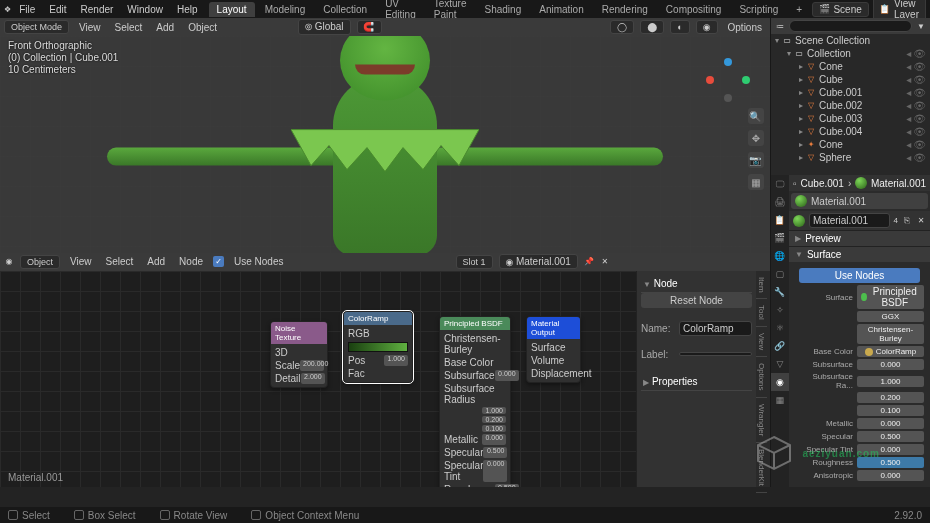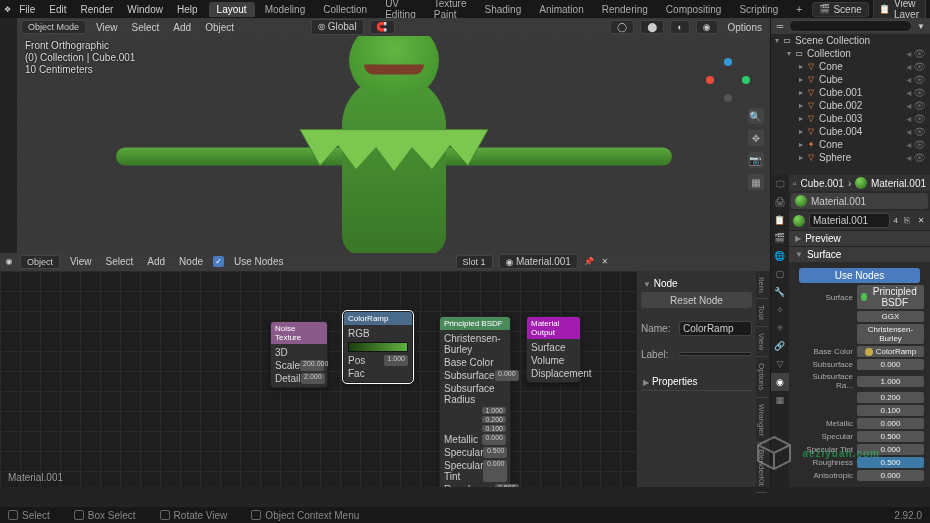--- a/index.html
+++ b/index.html
@@ -7,21 +7,21 @@
 .topbar { height: 18px; background: #181818; display: flex; align-items: center; padding: 0 4px; gap: 2px; }
 .menu-item { padding: 2px 6px; color: #ccc; cursor: pointer; }
 .topbar-right { margin-left: auto; display: flex; gap: 4px; align-items: center; }
 .pill { background: #2a2a2a; border: 1px solid #3a3a3a; padding: 1px 6px; border-radius: 3px; font-size: 9px; display: flex; align-items: center; gap: 3px; }
 .tab { padding: 2px 8px; color: #aaa; font-size: 10px; cursor: pointer; }
 .tab.active { background: #3f3f3f; border-radius: 3px 3px 0 0; color: #fff; }
 .header-seg { font-size: 10px; color: #ccc; padding: 1px 4px; }
 .dropdown { background: #2a2a2a; border: 1px solid #444; padding: 1px 6px; border-radius: 3px; font-size: 9px; cursor: pointer; }
 .main { display: flex; height: 469px; }
 .left-col { width: 770px; display: flex; flex-direction: column; }
-.viewport { flex: 1; position: relative; background: #8b5cf6; overflow: hidden; margin-left: 17px; }
+.viewport { flex: 1; position: relative; background: #8b5cf6; overflow: hidden; }
 .vp-header { height: 18px; background: #3a3a3a; display: flex; align-items: center; padding: 0 4px; gap: 6px; position: relative; z-index: 2; }
 .vp-info { position: absolute; top: 22px; left: 8px; color: #ddd; font-size: 9px; line-height: 12px; text-shadow: 0 0 2px #000; z-index: 2; }
 .vp-canvas { position: absolute; inset: 18px 0 0 0; background: #393939; }
 .grid-bg { position: absolute; inset: 0; background-image: linear-gradient(#4442 1px,transparent 1px),linear-gradient(90deg,#4442 1px,transparent 1px); background-size: 30px 30px; }
 .kermit { position: absolute; left: 50%; top: 50%; transform: translate(-50%,-38%); }
 .body-green { width: 104px; height: 180px; background: linear-gradient(#4d9936,#3a7728); border-radius: 50px 50px 20px 20px; position: relative; }
 .head { width: 90px; height: 80px; background: radial-gradient(circle at 50% 35%,#63b542,#3c8a28); border-radius: 50%; position: absolute; top: -55px; left: 7px; }
 .eye { width: 26px; height: 26px; background: #fff; border-radius: 50%; position: absolute; top: -12px; }
 .eye.l { left: 14px; } .eye.r { right: 14px; }
 .eye::after { content:''; width: 14px; height: 10px; background:#111; border-radius: 7px; position:absolute; top:4px; left:6px; }
@@ -279,21 +279,21 @@
                 <span class="socket-val">0.000</span>
               </div>
               <div class="node-row">
                 <span>Roughness</span>
                 <span class="socket-val">0.500</span>
               </div>
             </div>
         </div>
 
         <div class="node" style="left:526px;top:45px;width:55px">
-          <div class="node-title" style="background:#a21caf">Material Output</div>
+          <div class="node-title" style="background:#1d4ed8">Material Output</div>
           <div class="node-body">
             <div class="node-row">
                 <span>Surface</span>
               </div>
             <div class="node-row">
                 <span>Volume</span>
               </div>
             <div class="node-row">
                 <span>Displacement</span>
               </div>

